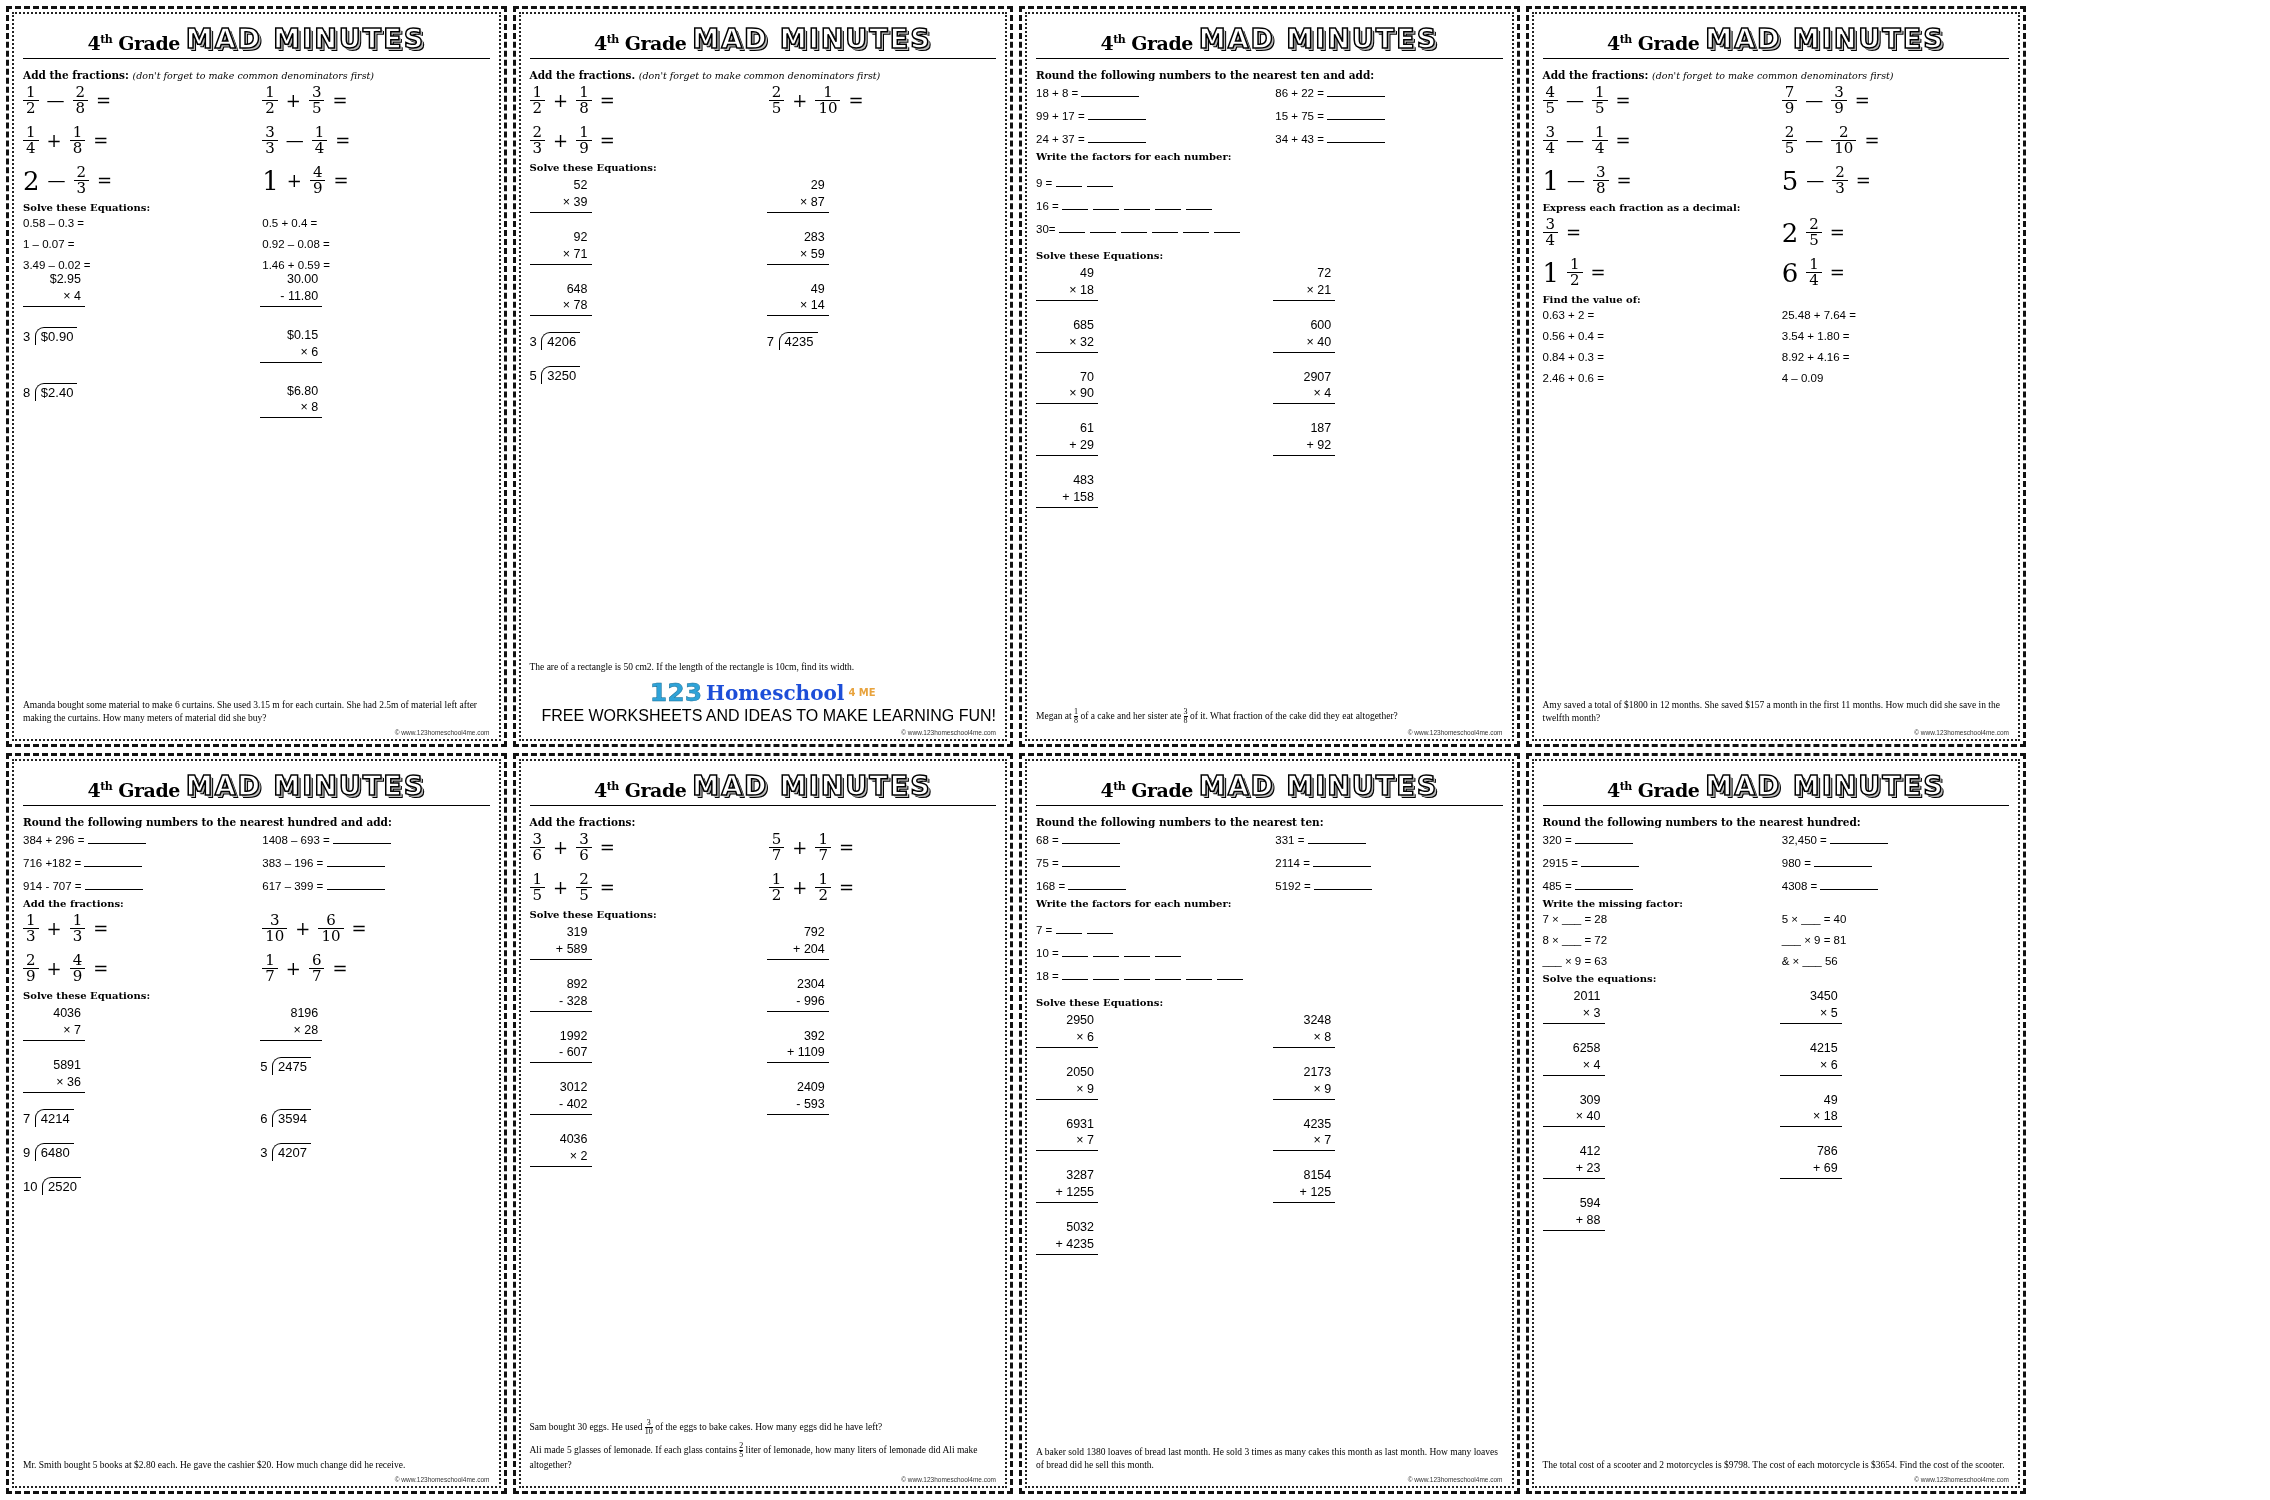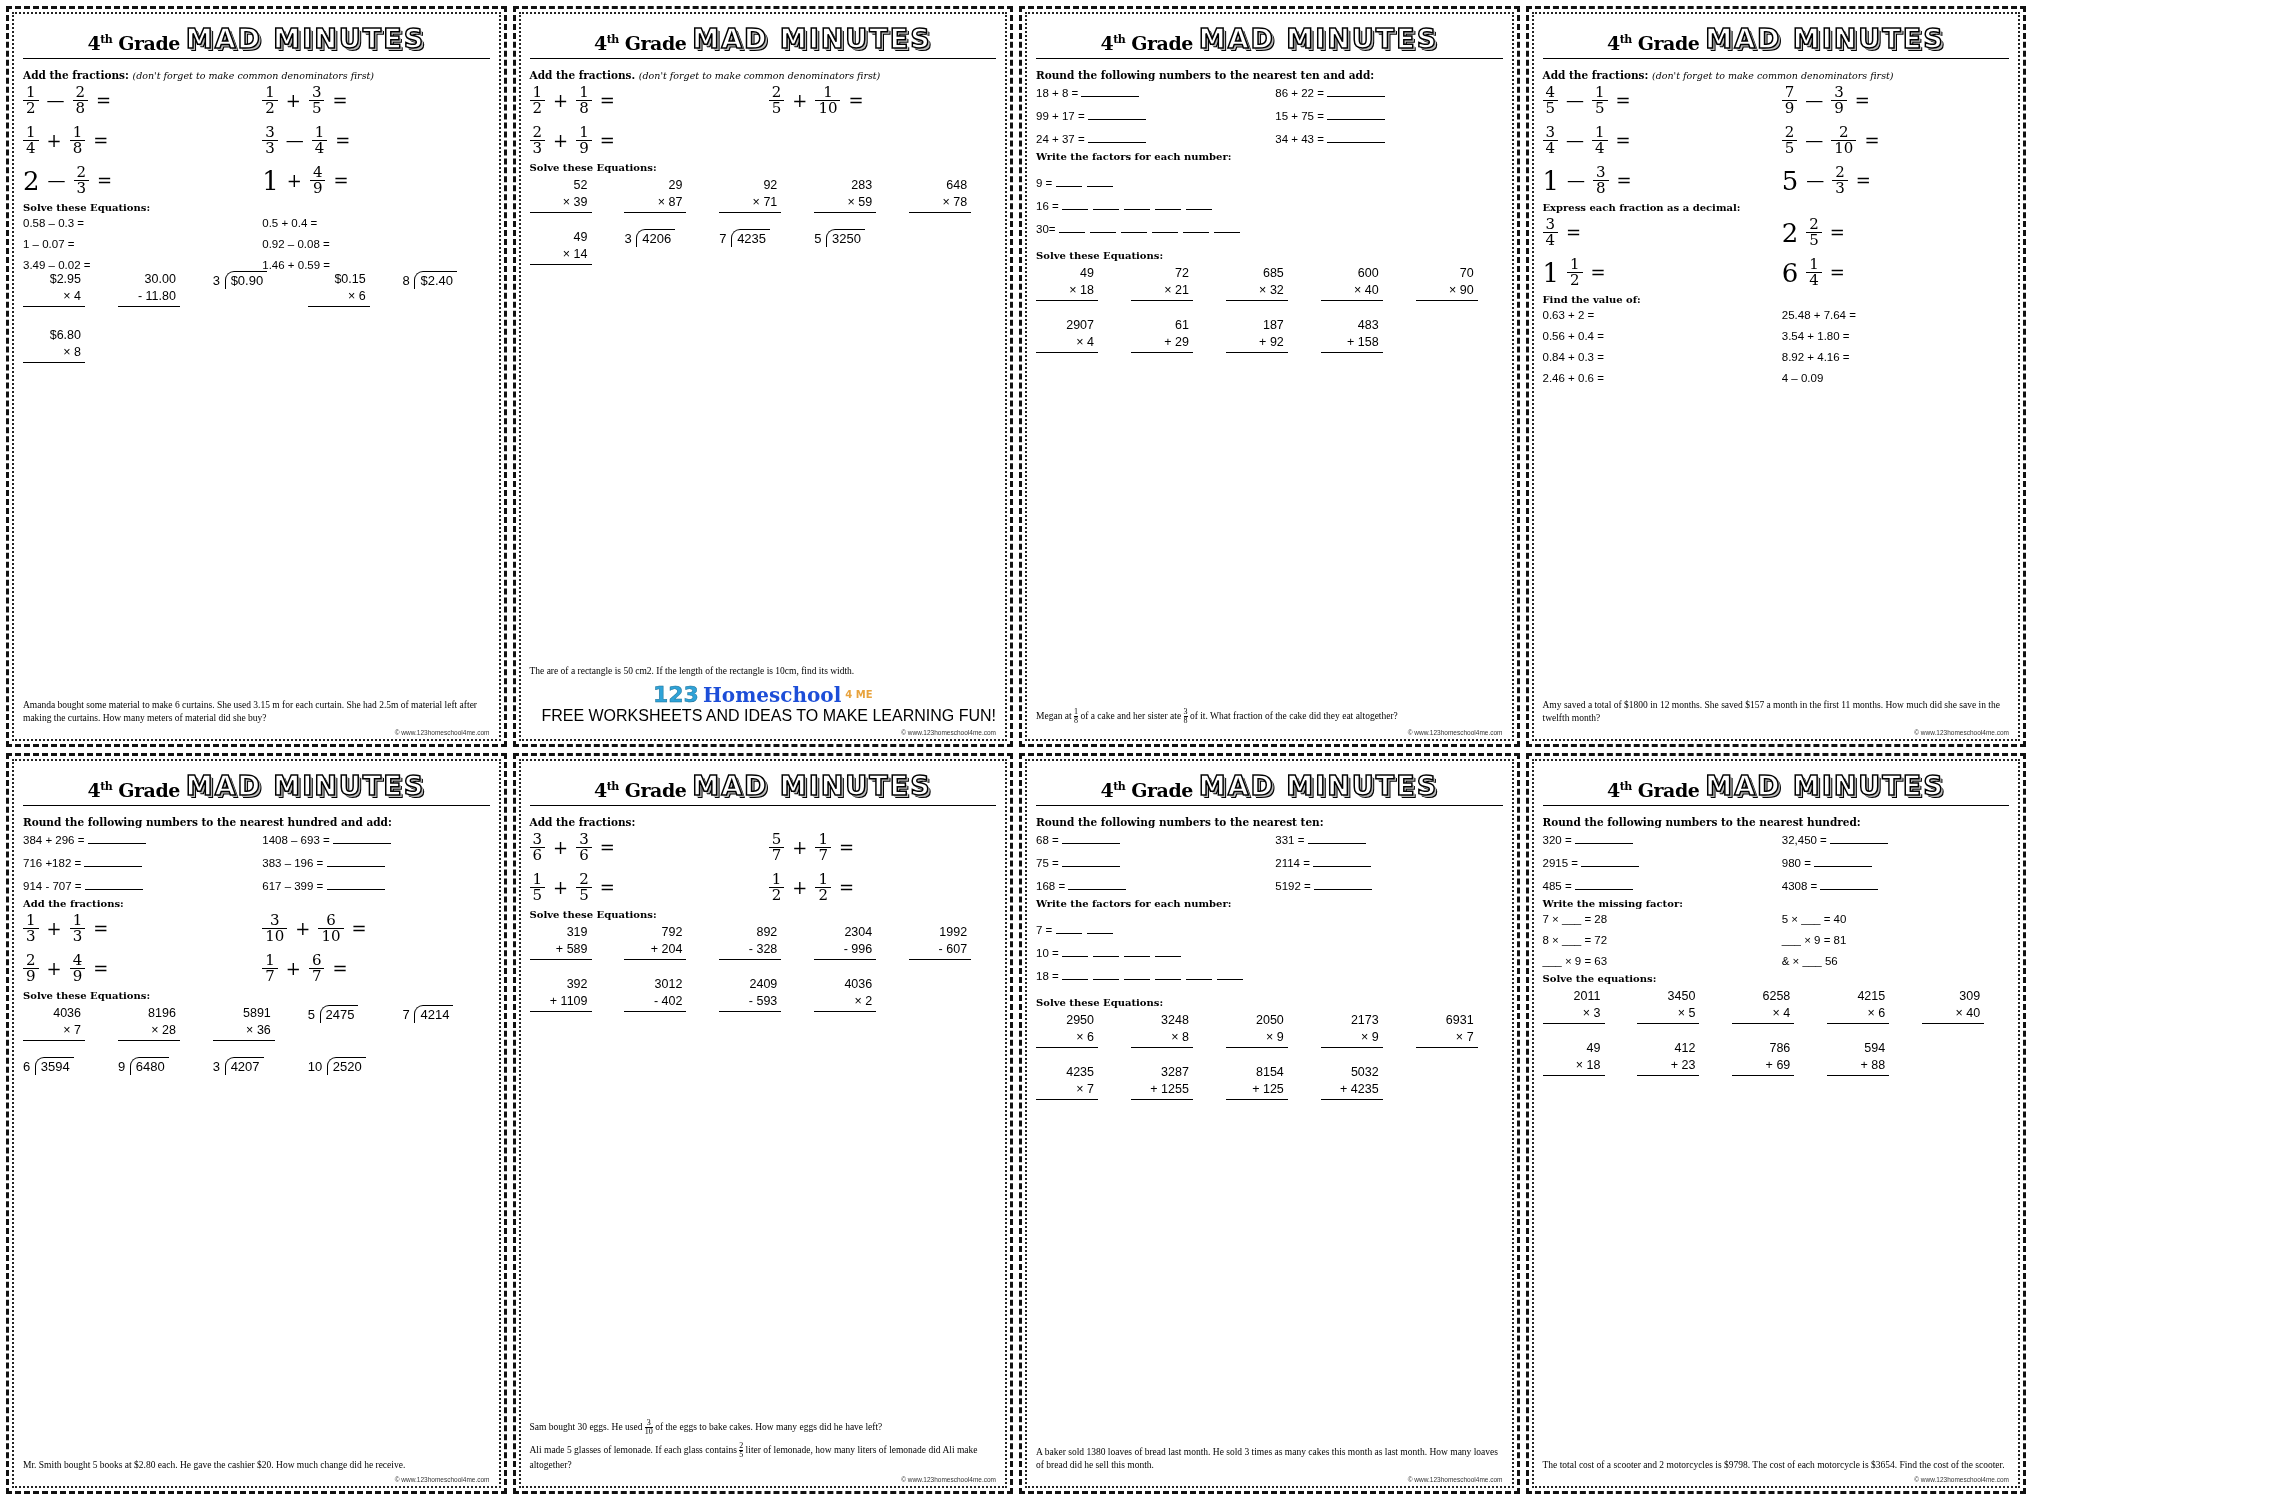--- a/index.html
+++ b/index.html
@@ -10,21 +10,21 @@
   .inner{position:relative;z-index:2;height:100%;display:flex;flex-direction:column;}
   .title{display:flex;align-items:flex-end;justify-content:center;gap:6px;padding-top:4px;padding-bottom:2px;}
   .grade{font-family:"DejaVu Serif",serif;font-size:19px;font-weight:700;letter-spacing:-0.5px;}
   .grade sup{font-size:11px;}
   .mad{font-family:"DejaVu Sans",sans-serif;font-size:27px;font-weight:700;letter-spacing:2px;
        color:#fff;-webkit-text-stroke:1.5px #000;text-shadow:2px 2px 0 #bdbdbd,3px 3px 0 #000;}
   .rule{border-bottom:1.5px solid #000;margin:2px 0 6px 0;}
   .instr{font-family:"DejaVu Serif",serif;font-size:10.5px;font-weight:700;margin:4px 0 4px 0;}
   .instr .note{font-weight:400;font-style:italic;font-size:9.5px;}
   .two-col{display:grid;grid-template-columns:1fr 1fr;column-gap:12px;row-gap:9px;}
-  .three-col{display:grid;grid-template-columns:1fr 1fr 1fr 1fr 1fr;column-gap:8px;row-gap:16px;}
+  .three-col{display:grid;grid-template-columns:1fr 1fr;column-gap:8px;row-gap:16px;}
   .line-item{font-size:11.5px;font-family:"Liberation Sans",sans-serif;white-space:nowrap;}
   .blank{display:inline-block;border-bottom:1px solid #000;min-width:58px;height:11px;}
   .blank.sm{min-width:26px;}
   
   .frac-row{display:flex;align-items:center;gap:8px;font-size:20px;font-family:"DejaVu Serif",serif;}
   .frac{display:inline-flex;flex-direction:column;align-items:center;line-height:1;font-size:15px;}
   .frac .num{padding:0 3px;}
   .frac .den{padding:0 3px;border-top:1.6px solid #000;}
   .whole{font-size:26px;font-family:"DejaVu Serif",serif;}
   .op{font-size:18px;}
@@ -34,21 +34,21 @@
   .vprob .top{display:block;padding-right:4px;}
   .vprob .bot{display:block;border-bottom:1.3px solid #000;padding-right:4px;padding-bottom:1px;}
   
   .ldiv{font-family:"Liberation Sans",sans-serif;font-size:13px;display:inline-block;white-space:nowrap;}
   .ldiv .dividend{border-top:1.2px solid #000;border-left:1.2px solid #000;border-top-left-radius:9px;padding:1px 4px 1px 5px;margin-left:1px;}
   .word{font-family:Liberation Serif, serif;font-size:9.5px;line-height:1.35;margin-top:auto;padding-top:6px;}
   .word .ifrac{display:inline-flex;flex-direction:column;align-items:center;font-size:8px;line-height:1;vertical-align:middle;}
   .word .ifrac .den{border-top:1px solid #000;}
   .credit{font-size:6.5px;text-align:right;color:#333;padding-top:4px;}
   .logo{display:flex;align-items:center;justify-content:center;gap:4px;padding-top:4px;}
-  .logo .n123{font-family:"DejaVu Sans",sans-serif;font-weight:700;font-size:22px;color:#2fa3d8;-webkit-text-stroke:0.5px #1b6f96;}
+  .logo .n123{font-family:"DejaVu Sans",sans-serif;font-weight:700;font-size:25px;color:#2fa3d8;-webkit-text-stroke:0.5px #1b6f96;}
   .logo .hs{font-family:"DejaVu Serif",serif;font-weight:700;font-size:20px;color:#1d4ed8;}
   .logo .four{font-family:"DejaVu Sans",sans-serif;font-weight:700;font-size:10px;color:#e8a33d;}
   .spacer{flex:1 1 auto;}
   .grid-gap-lg{row-gap:20px;}
   .sec-head{font-family:"DejaVu Serif",serif;font-size:10px;font-weight:700;margin:6px 0 4px;}
 </style>
 </head>
 <body>
 
 <div class="sheet-grid" id="grid">

